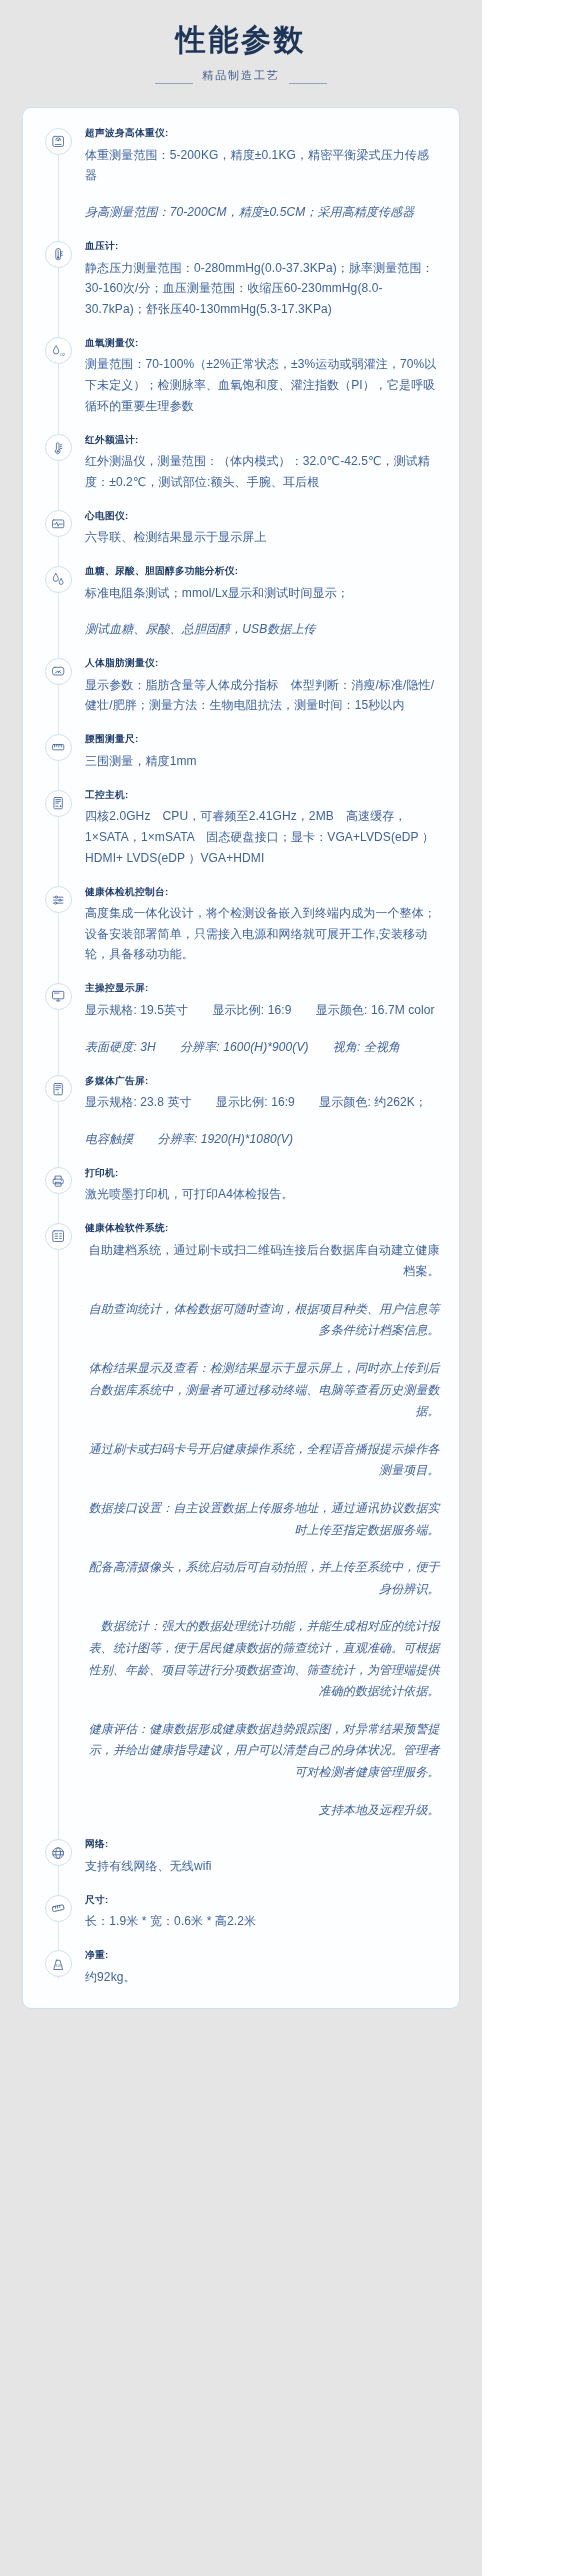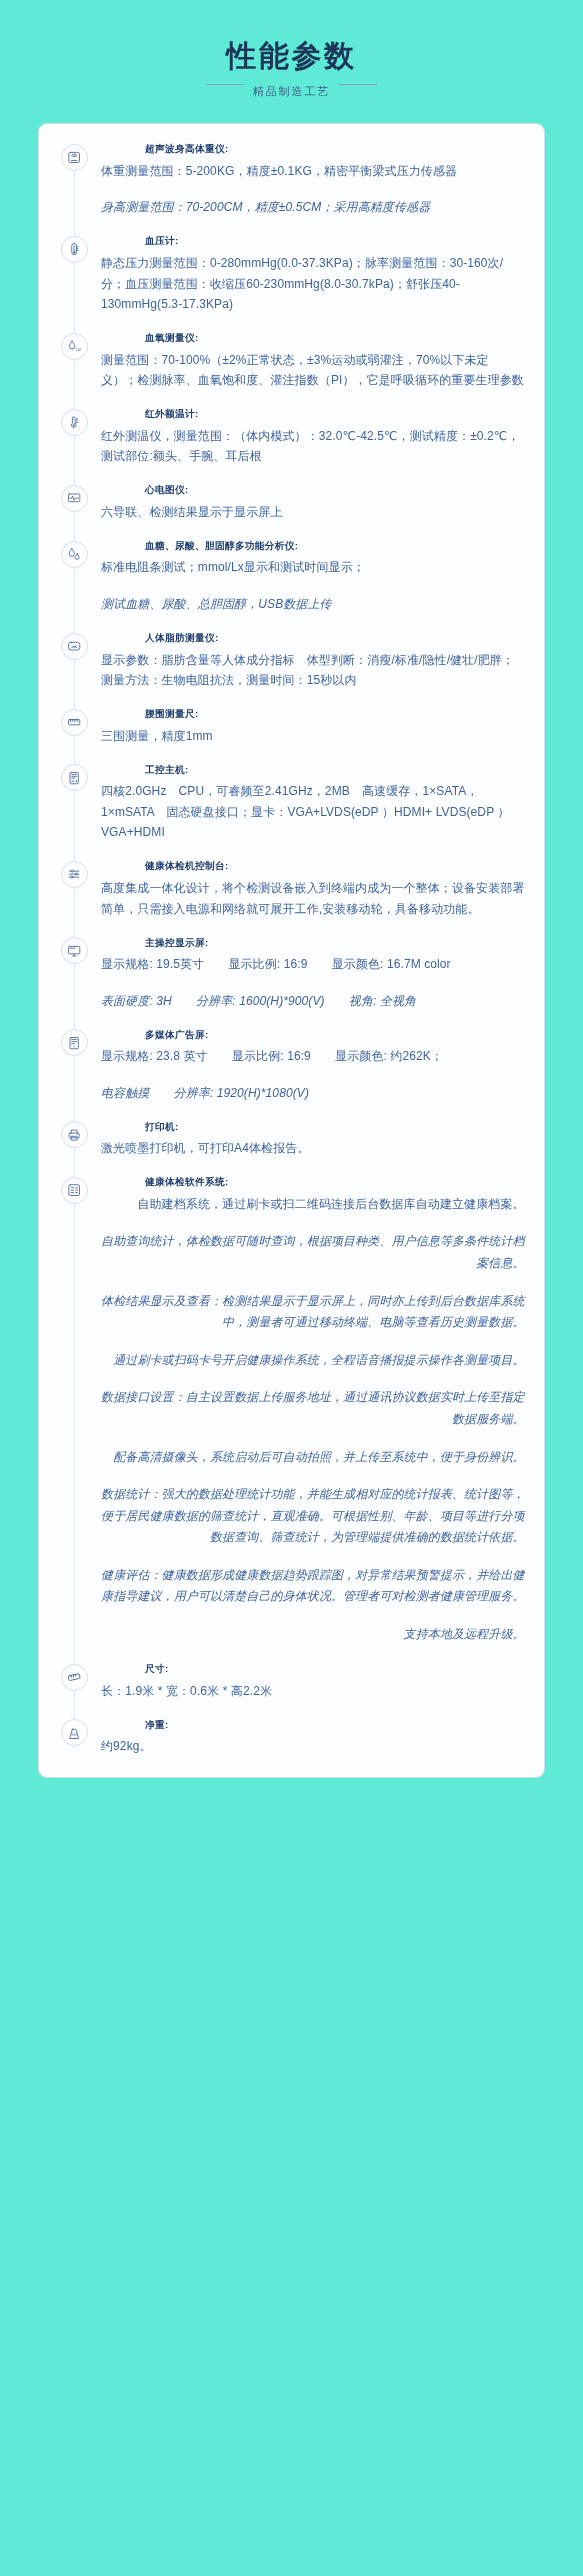--- a/index.html
+++ b/index.html
@@ -4,42 +4,42 @@
 <style>
   * { box-sizing: border-box; }
   html, body { margin: 0; padding: 0; }
   body {
     width: 583px;
     background: #ffffff;
     font-family: "Liberation Sans", "DejaVu Sans", sans-serif;
     color: #2c3e66;
   }
   .page {
-    width: 583px;
+    width: 482px;
     min-height: 2576px;
-    background: #5eead4;
-    padding: 16px;
+    background: #e5e5e5;
+    padding: 0;
     position: relative;
   }
   
   .header {
     text-align: center;
     padding: 22px 0 6.5px 0;
   }
   .header .title {
     font-size: 30px;
     font-weight: bold;
     letter-spacing: 2.6px;
     color: #1d3557;
     line-height: 1.2;
   }
   .header .sub-wrap {
     margin-top: 10.4px;
     display: flex;
-    align-items: flex-start;
+    align-items: flex-end;
     justify-content: center;
     gap: 9px;
   }
   .header .rule {
     width: 38px;
     height: 0.6px;
     background: #8fa3bf;
     display: block;
   }
   .header .subtitle {
@@ -99,21 +99,20 @@
     flex: 1 1 auto;
     padding-left: 9px;
     padding-top: 0.6px;
   }
   .spec-title {
     font-size: 9.7px;
     font-weight: bold;
     color: #1f3d6e;
     margin-bottom: 4.5px;
     letter-spacing: 0.3px;
-    margin-left: 44px;
   }
   .spec-line {
     font-size: 12px;
     line-height: 1.72;
     color: #3d62a0;
     letter-spacing: 0.1px;
   }
   .spec-line + .spec-line { margin-top: 16px; font-style: italic; }
   .soft-block .spec-line { line-height: 1.8; text-align: right; }
 </style>
@@ -355,20 +354,35 @@
             <div class="spec-line">配备高清摄像头，系统启动后可自动拍照，并上传至系统中，便于身份辨识。</div>
             <div class="spec-line">数据统计：强大的数据处理统计功能，并能生成相对应的统计报表、统计图等，便于居民健康数据的筛查统计，直观准确。可根据性别、年龄、项目等进行分项数据查询、筛查统计，为管理端提供准确的数据统计依据。</div>
             <div class="spec-line">健康评估：健康数据形成健康数据趋势跟踪图，对异常结果预警提示，并给出健康指导建议，用户可以清楚自己的身体状况。管理者可对检测者健康管理服务。</div>
             <div class="spec-line">支持本地及远程升级。</div>
           </div>
         </div>
         <div class="spec-row">
           <div class="icon-cell">
             <div class="icon-badge">
               <svg width="14.3" height="14.3" viewBox="0 0 24 24" fill="none" stroke="#3d62a0" stroke-width="1.4" stroke-linecap="round" stroke-linejoin="round">
+                <circle cx="12" cy="12" r="9"></circle>
+                <ellipse cx="12" cy="12" rx="4" ry="9"></ellipse>
+                <path d="M3.2 9.2h17.6M3.2 14.8h17.6"></path>
+              </svg>
+            </div>
+          </div>
+          <div class="text-cell">
+            <div class="spec-title">网络:</div>
+            <div class="spec-line">支持有线网络、无线wifi</div>
+          </div>
+        </div>
+        <div class="spec-row">
+          <div class="icon-cell">
+            <div class="icon-badge">
+              <svg width="14.3" height="14.3" viewBox="0 0 24 24" fill="none" stroke="#3d62a0" stroke-width="1.4" stroke-linecap="round" stroke-linejoin="round">
                 <rect x="2.5" y="8" width="19" height="8" rx="2" transform="rotate(-12 12 12)"></rect>
                 <path d="M7.4 9.2v3M11 8.4v3.6M14.6 7.6v3"></path>
               </svg>
             </div>
           </div>
           <div class="text-cell">
             <div class="spec-title">尺寸:</div>
             <div class="spec-line">长：1.9米 * 宽：0.6米 * 高2.2米</div>
           </div>
         </div>

